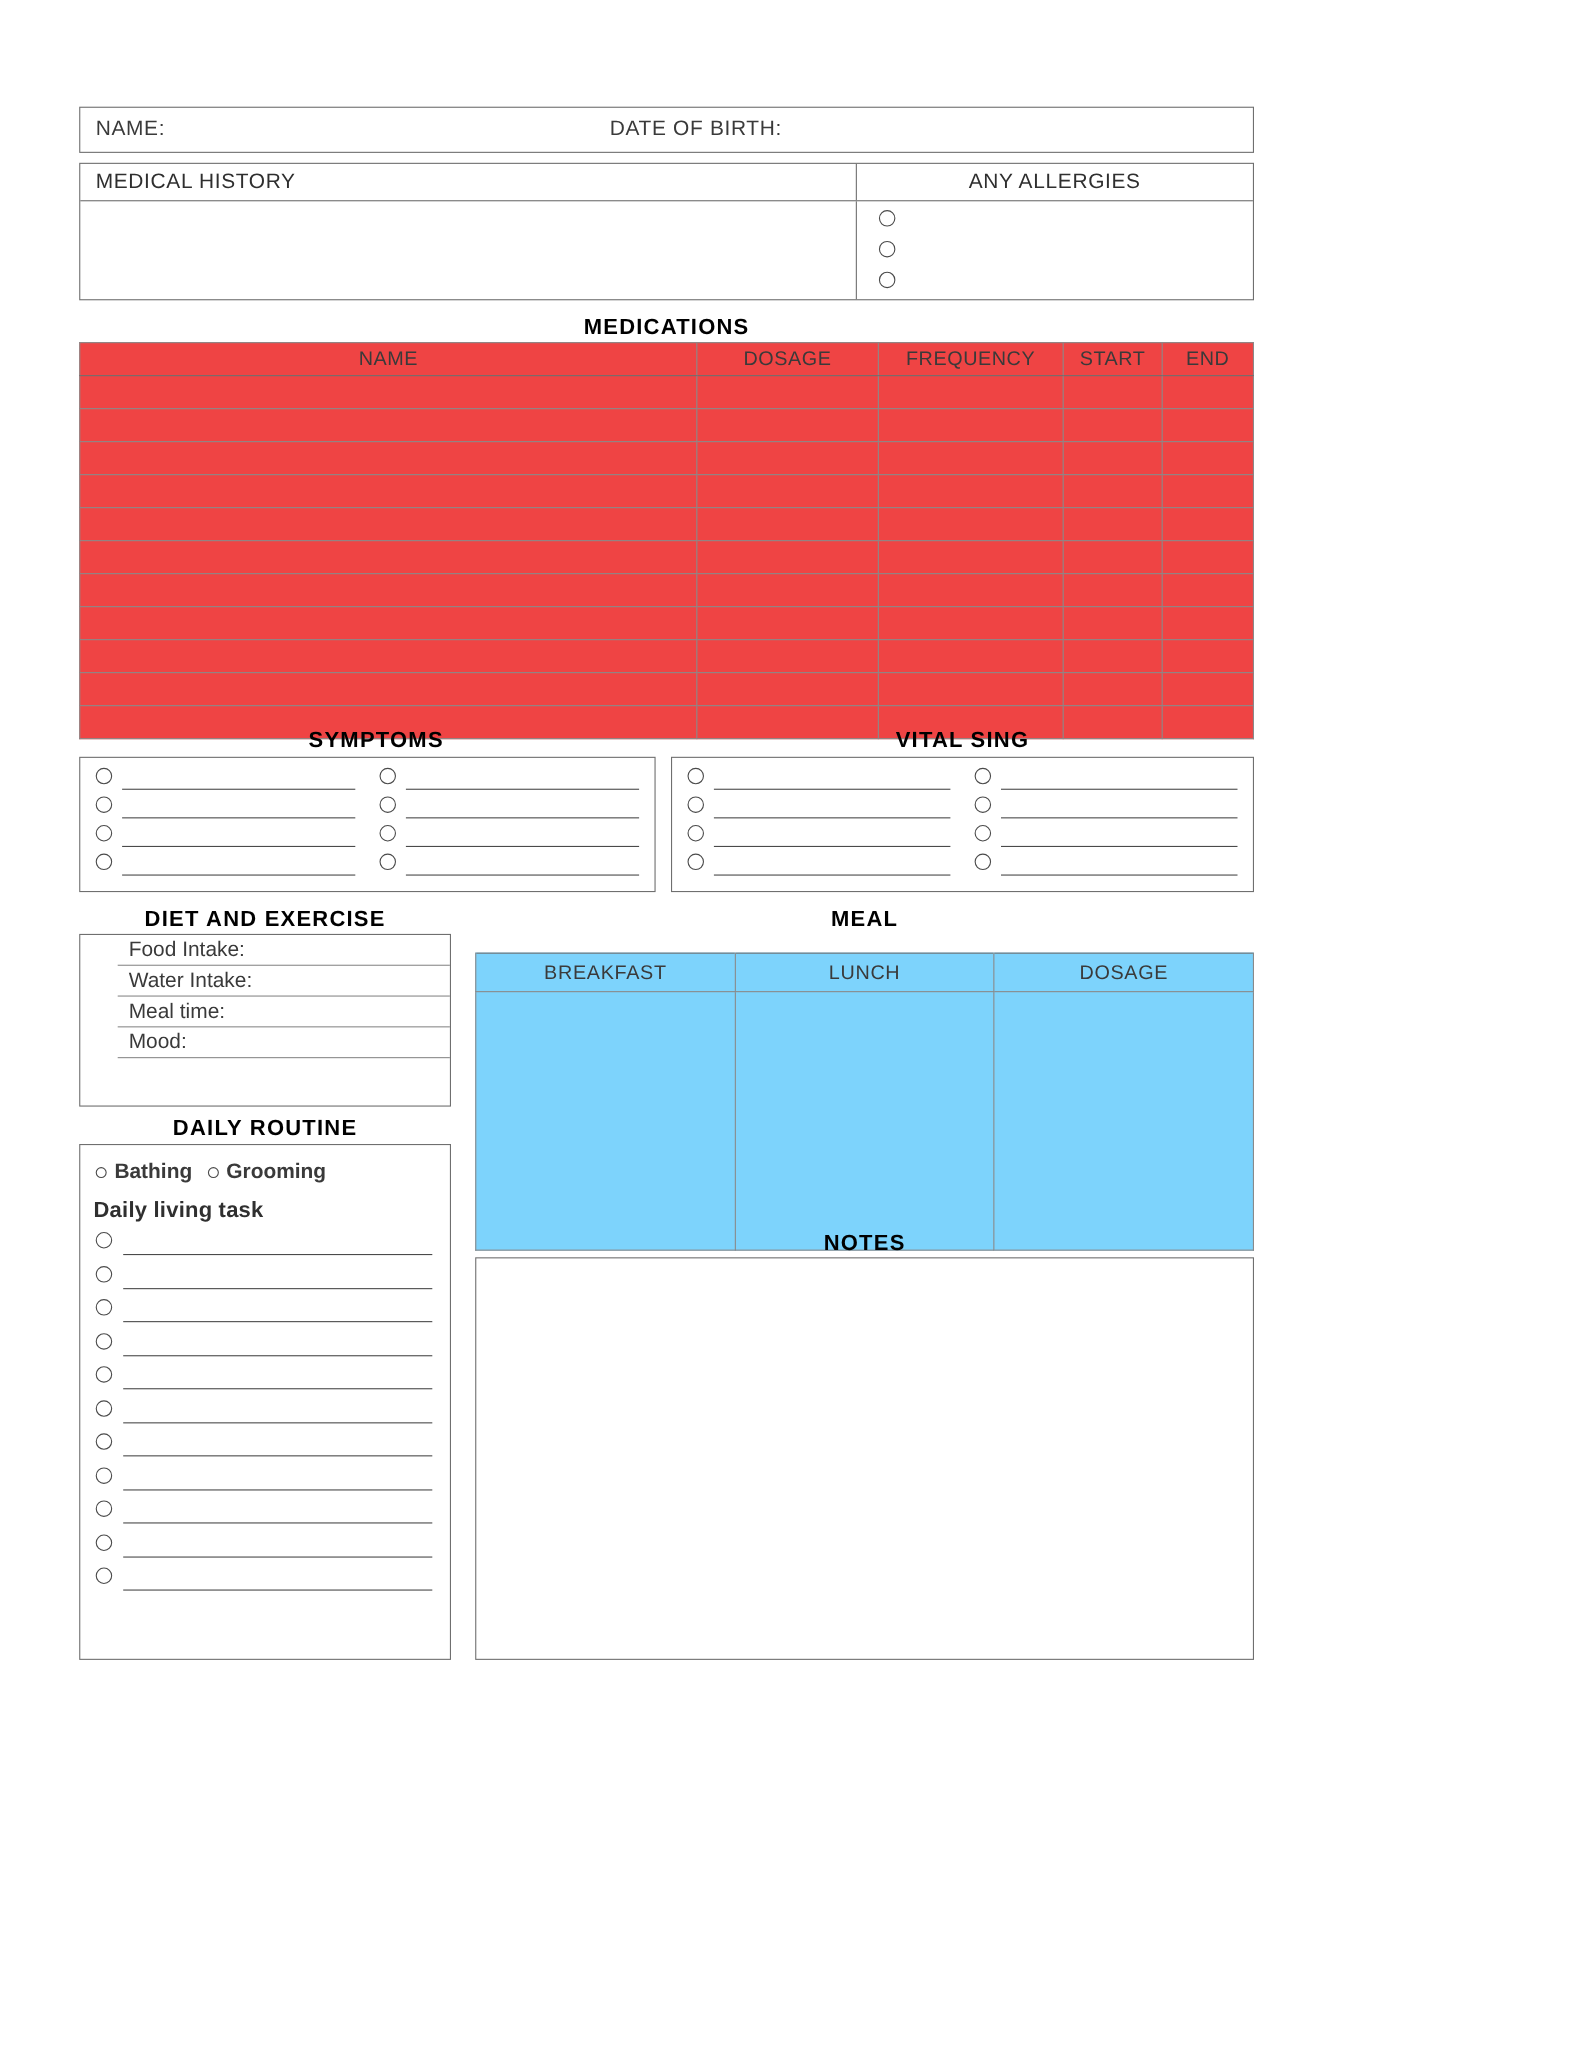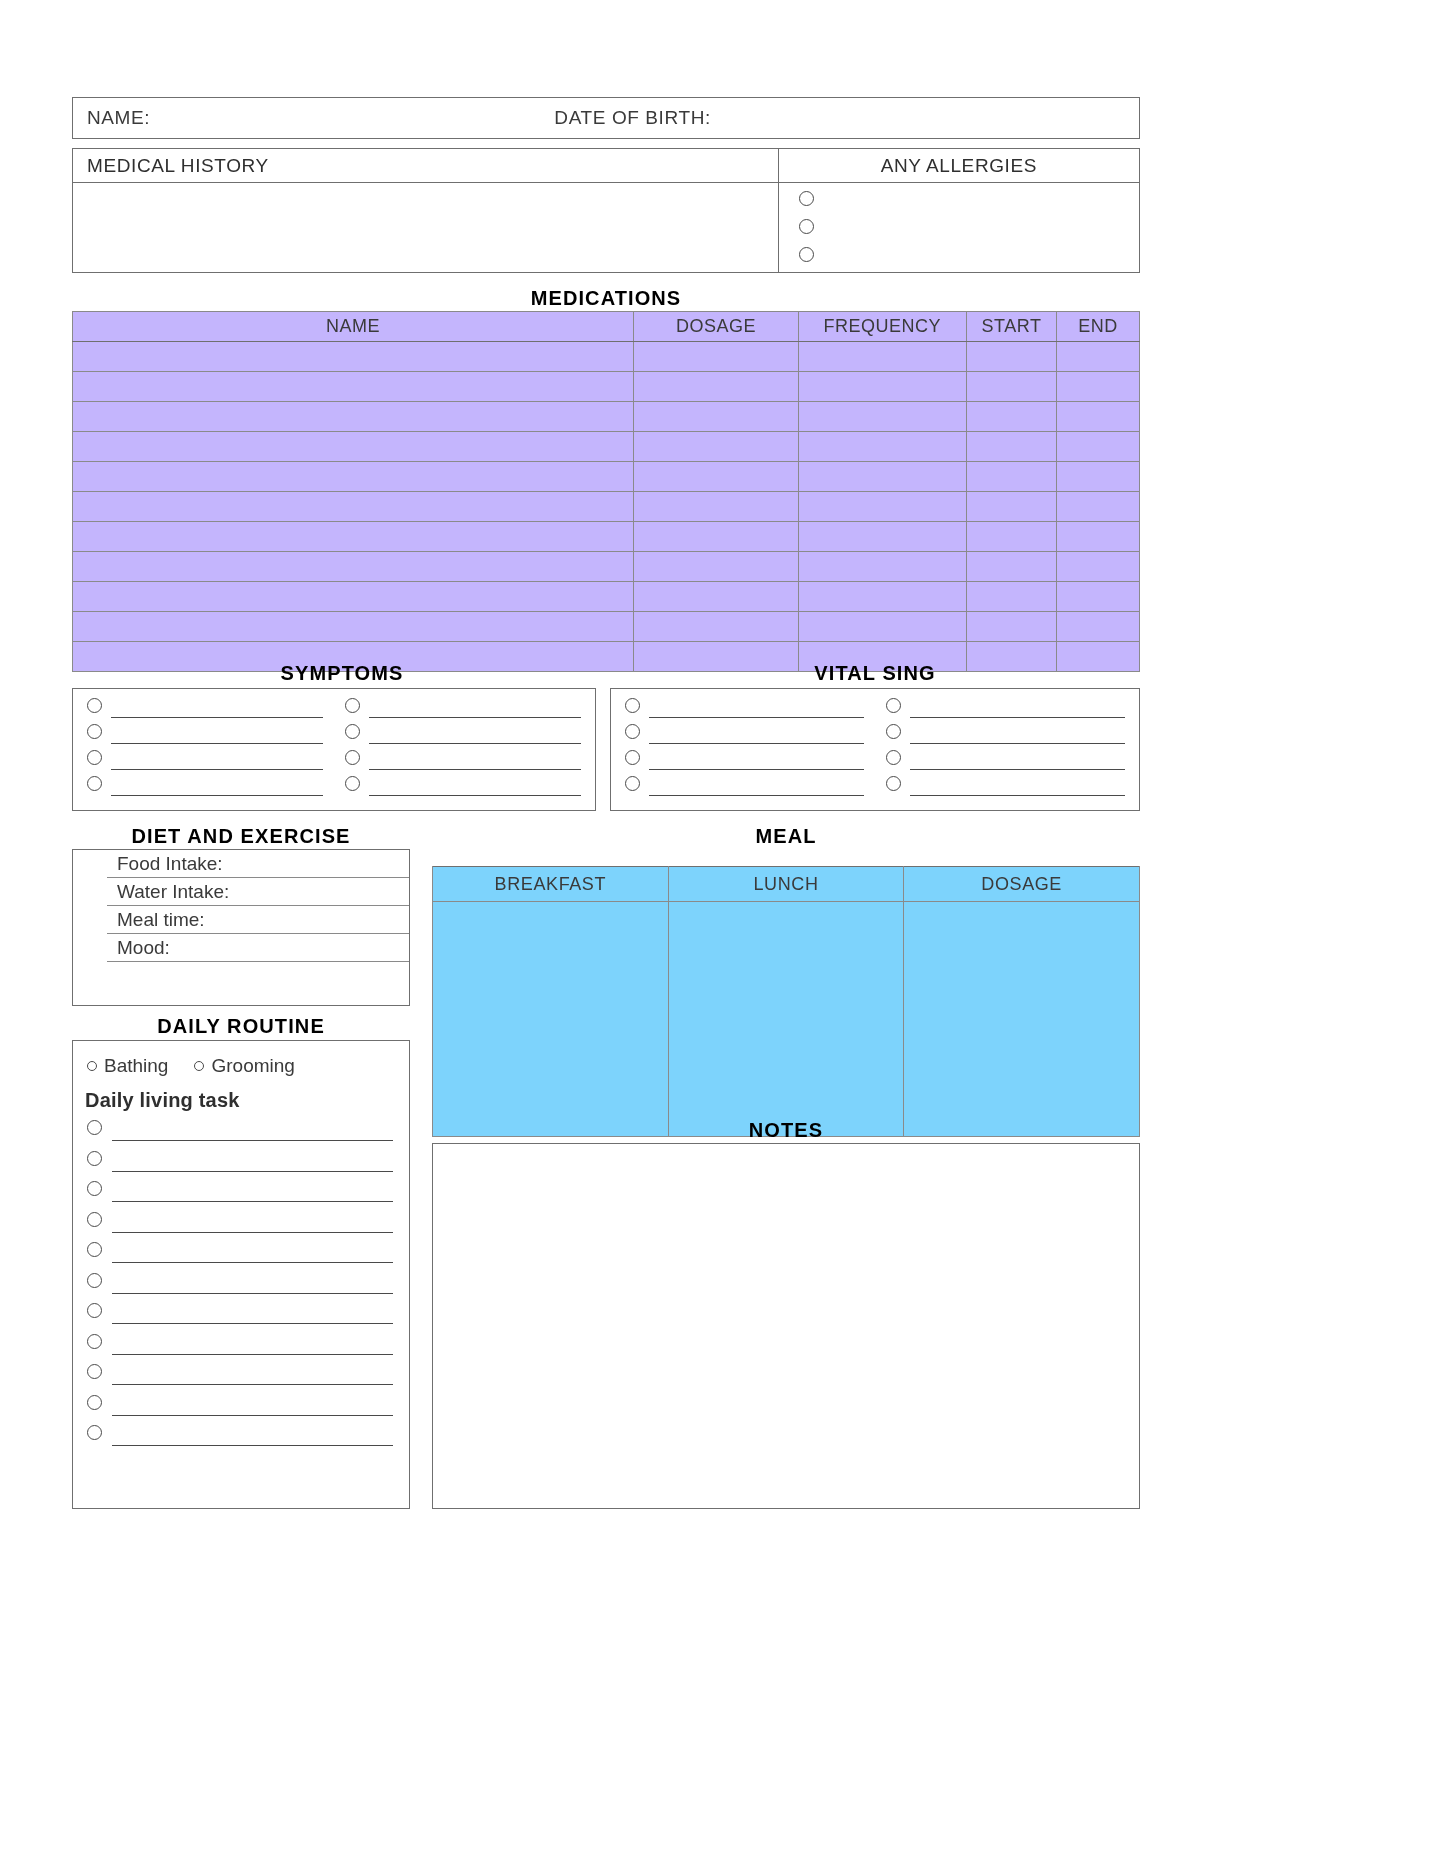--- a/index.html
+++ b/index.html
@@ -77,21 +77,21 @@
     padding:8px 0 0 20px;
     display:flex;flex-direction:column;gap:13px;
   }
 
   
   #medtitle{top:282px;}
   #medtable{top:311px;}
   table.grid{
     width:100%;border-collapse:collapse;table-layout:fixed;
     border:1.6px solid #6f6f6f;
-    background:#c4b5fd;
+    background:#ef4444;
   }
   table.grid th,table.grid td{
     border:1.3px solid #8a8a8a;
     height:29px;
     font-weight:400;
     font-size:18px;
     letter-spacing:.5px;
     color:#3a3a3a;
     text-align:center;
     padding:0;
@@ -150,21 +150,21 @@
     height:32px;
     font-weight:400;font-size:18px;letter-spacing:.6px;color:#3a3a3a;
     border-bottom:1.4px solid #8a8a8a;
   }
   table.meal td{border:1.3px solid #8a8a8a;height:232px;}
 
   
   #drtitle{top:1010px;left:72px;width:338px;}
   #drbox{top:1040px;left:72px;width:338px;height:469px;}
   #drbox .opts{
-    display:flex;gap:26px;padding:14px 0 0 14px;
+    display:flex;gap:14px;padding:14px 0 0 14px;font-weight:bold;
   }
   #drbox .dlt{
     font-size:20px;font-weight:700;color:#2f2f2f;
     padding:12px 0 4px 12px;letter-spacing:.2px;
   }
   #drbox .tasks{
     padding:4px 16px 0 14px;
     display:flex;flex-direction:column;
   }
   #drbox .taskrow{

